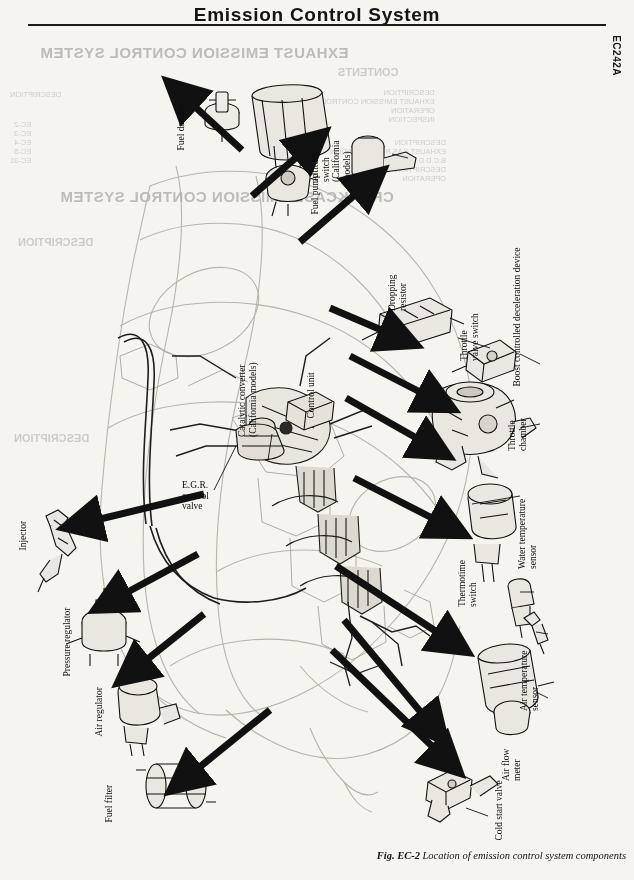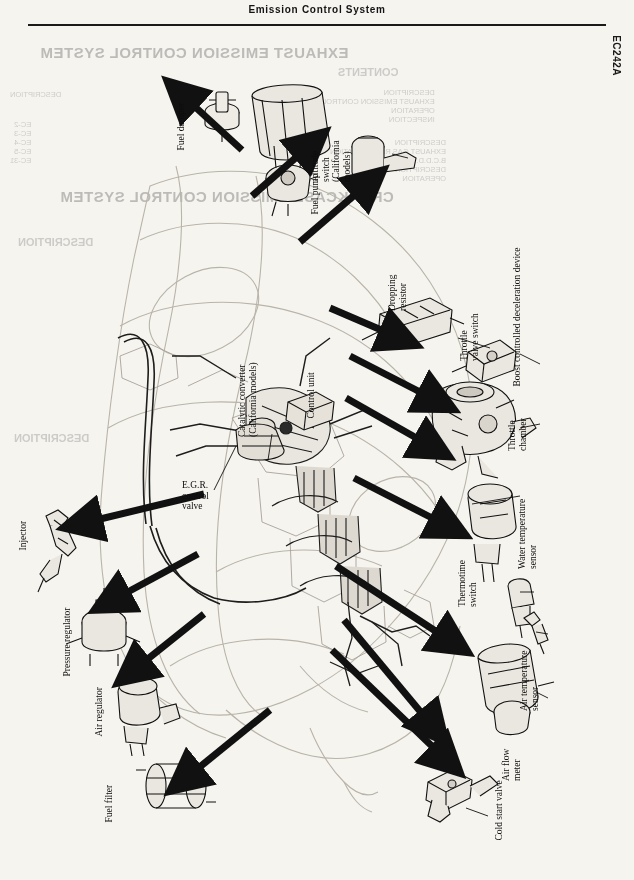--- a/index.html
+++ b/index.html
@@ -20,21 +20,21 @@
 
   
   #header-title {
     position: absolute;
     top: 4px;
     left: 0;
     width: 634px;
     text-align: center;
     font-family: "Liberation Sans", sans-serif;
     font-weight: bold;
-    font-size: 10px;
+    font-size: 19px;
     letter-spacing: 0.7px;
     color: #141414;
   }
   #header-rule {
     position: absolute;
     top: 24px;
     left: 28px;
     width: 578px;
     height: 2px;
     background: #1a1a1a;
@@ -425,14 +425,18 @@
   <div class="label rot90" style="left:540px; top:690px;">Air temperature
 sensor</div>
   <div class="label rot90" style="left:522px; top:760px;">Air flow
 meter</div>
   <div class="label rot90" style="left:504px; top:830px;">Cold start valve</div>
   <div class="label rot90" style="left:28px; top:540px;">Injector</div>
   <div class="label rot90" style="left:72px; top:666px;">Pressure regulator</div>
   <div class="label rot90" style="left:104px; top:726px;">Air regulator</div>
   <div class="label rot90" style="left:114px; top:812px;">Fuel filter</div>
 
+  <div id="caption">
+    <b>Fig. EC-2</b>
+    <span>Location of emission control system components</span>
+  </div>
 
 </div>
 
 </body></html>

